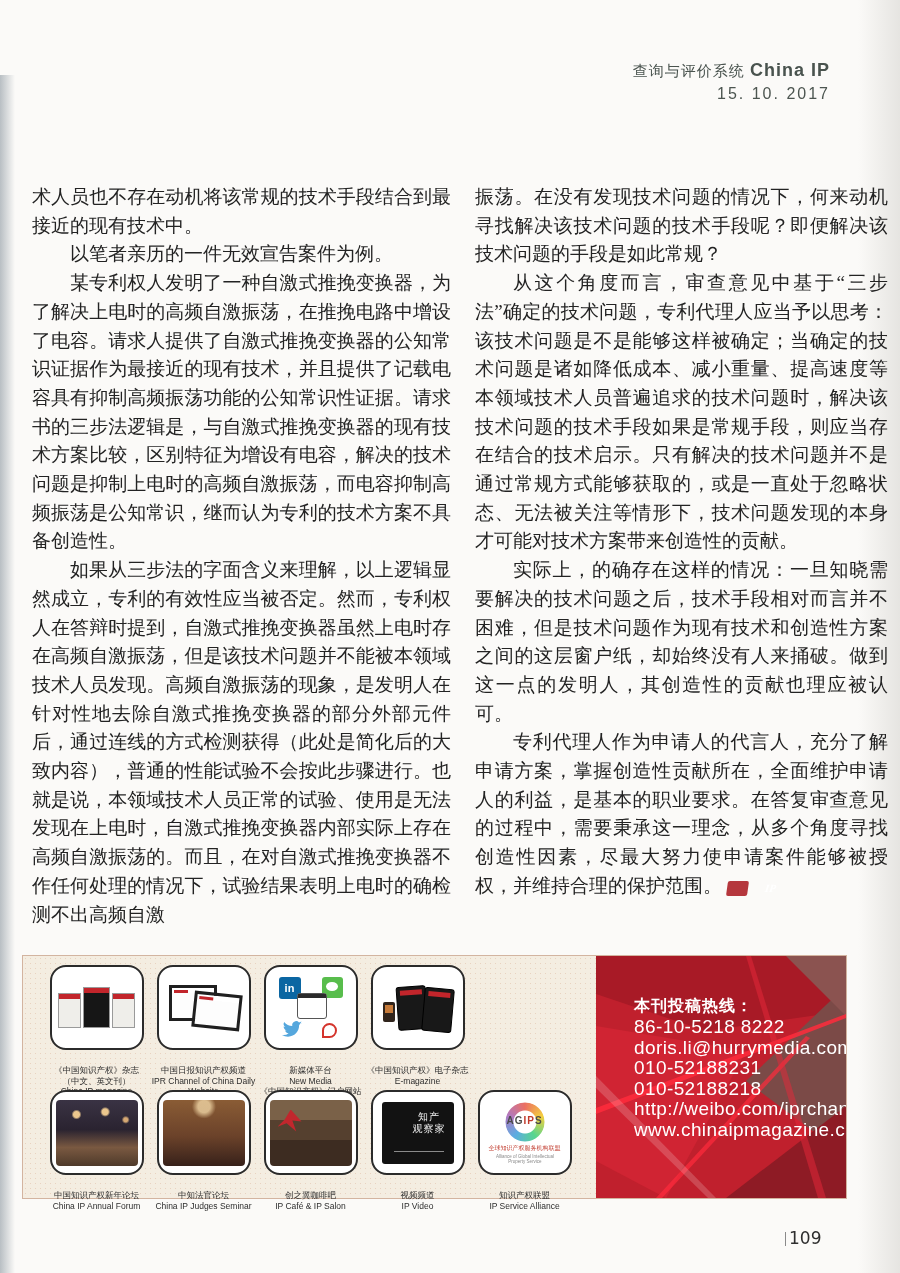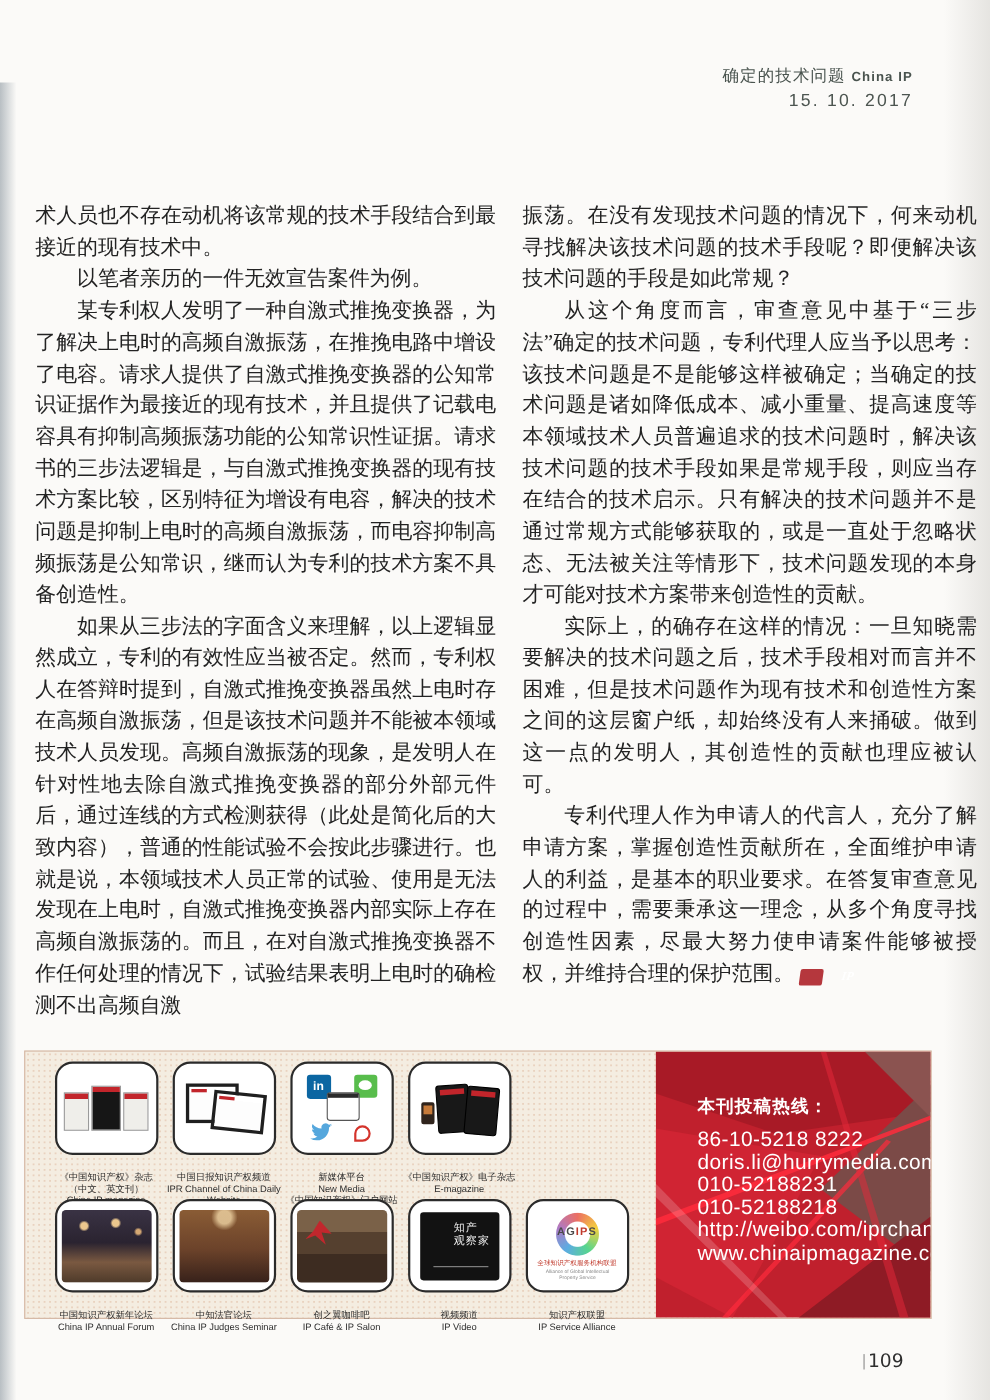--- a/index.html
+++ b/index.html
@@ -5,21 +5,21 @@
   html,body{margin:0;padding:0;background:#e9e7e4;}
   .page{position:relative;width:900px;height:1273px;background:#fbfaf8;overflow:hidden;
         font-family:"Liberation Sans",sans-serif;}
   .scan-left{position:absolute;left:0;top:75px;bottom:0;width:15px;
         background:linear-gradient(to right,rgba(130,142,152,.55),rgba(130,142,152,0));}
   .scan-right{position:absolute;right:0;top:0;bottom:0;width:42px;
         background:linear-gradient(to left,rgba(190,188,182,.35),rgba(190,188,182,0));}
   
   .header{position:absolute;top:60px;right:70px;text-align:right;color:#49534e;}
   .brand{font-size:15px;letter-spacing:1px;}
-  .brand-en{font-weight:bold;font-size:12px;}
+  .brand-en{font-weight:bold;font-size:18px;}
   .date{font-size:16px;margin-top:4px;letter-spacing:2px;color:#4c5550;}
   
   .col{position:absolute;top:183px;}
   .col-left{left:32px;width:419px;}
   .col-right{left:475px;width:413px;}
   .col p{margin:0;font-size:19px;line-height:28.7px;text-align:justify;color:#232323;
          font-family:"Liberation Serif",serif;}
   .col p.indent{text-indent:2em;}
   .endmark{display:inline-block;width:21px;height:15px;background:#b5373d;color:#fff;
         font-style:italic;font-weight:bold;font-size:11px;line-height:15px;text-align:center;
@@ -72,55 +72,55 @@
         radial-gradient(circle at 60% 18%,rgba(255,215,150,.9) 3px,transparent 5px),
         radial-gradient(circle at 85% 30%,rgba(255,200,130,.8) 2px,transparent 4px),
         linear-gradient(#3a3344 0%,#2a2330 45%,#7a5941 72%,#4e3a2a 100%);}
   .seminar{background:radial-gradient(circle at 50% 10%,rgba(255,230,180,.7) 6px,transparent 12px),
         linear-gradient(#8a5c35 0%,#6b422a 55%,#37211a 100%);}
   .cafe{position:relative;background:linear-gradient(#7a6148 0 30%,#55402f 30% 60%,#3d2c21 60%);}
   .bird{position:absolute;left:8px;top:10px;width:24px;height:22px;background:#c1272d;
         clip-path:polygon(55% 0,100% 55%,62% 50%,78% 100%,38% 62%,0 78%,30% 45%);}
   .vscreen{position:relative;width:72px;height:62px;background:#121212;border-radius:3px;}
   .vtxt{position:absolute;right:8px;top:9px;color:#f2f2f2;font-family:"Liberation Serif",serif;
-        font-size:10px;line-height:12px;text-align:left;white-space:pre-line;letter-spacing:1px;}
+        font-size:10px;line-height:12px;text-align:center;white-space:pre-line;letter-spacing:1px;}
   .vline{position:absolute;left:12px;bottom:12px;right:10px;height:1px;background:#8a8a8a;}
   .agips{position:relative;width:80px;height:70px;}
   .ring{position:absolute;left:20px;top:4px;width:40px;height:40px;border-radius:50%;
         background:conic-gradient(#e74c3c,#f1c40f,#2ecc71,#3498db,#9b59b6,#e74c3c);
         -webkit-mask:radial-gradient(circle,transparent 11px,#000 12px 19px,transparent 20px);
         mask:radial-gradient(circle,transparent 11px,#000 12px 19px,transparent 20px);opacity:.8;}
   .agips-name{position:absolute;left:0;right:0;top:17px;text-align:center;font-weight:bold;
         font-size:10px;color:#4a4a4a;letter-spacing:1px;}
   .agips-name b{color:#c0392b;}
   .agips-cn{position:absolute;left:0;right:0;top:46px;text-align:center;font-size:6px;color:#c0392b;}
   .agips-en{position:absolute;left:0;right:0;top:55px;text-align:center;font-size:5px;color:#8a8a8a;
         transform:scale(.9);}
   
   .red-panel{position:absolute;right:0;top:0;width:250px;height:242px;overflow:hidden;}
   .red-panel svg{position:absolute;left:0;top:0;width:100%;height:100%;}
   .contact{position:absolute;left:38px;top:40px;color:#fff;}
-  .hotline-title{font-size:16px;font-weight:bold;letter-spacing:1px;margin-bottom:10px;}
+  .hotline-title{font-size:16px;font-weight:bold;letter-spacing:1px;}
   .hotline-line{font-size:19px;line-height:20.5px;letter-spacing:.4px;}
   
   .page-num{position:absolute;left:785px;top:1228px;font-size:17px;color:#2e2e2e;
         font-family:"DejaVu Sans",sans-serif;}
   .page-num .bar{display:inline-block;width:1px;height:14px;background:#8a8a8a;margin-right:3px;
         vertical-align:-2px;}
 </style>
 </head>
 <body>
 
 <div class="page">
   <div class="scan-left"></div>
   <div class="scan-right"></div>
 
   <div class="header">
     <div class="brand">
-      <span>确定的技术问题</span>
+      <span>查询与评价系统</span>
       <span class="brand-en">China IP</span>
     </div>
     <div class="date">15. 10. 2017</div>
   </div>
 
   <div class="col col-left">
     <p>术人员也不存在动机将该常规的技术手段结合到最接近的现有技术中。</p>
     <p class="indent">以笔者亲历的一件无效宣告案件为例。</p>
     <p class="indent">某专利权人发明了一种自激式推挽变换器，为了解决上电时的高频自激振荡，在推挽电路中增设了电容。请求人提供了自激式推挽变换器的公知常识证据作为最接近的现有技术，并且提供了记载电容具有抑制高频振荡功能的公知常识性证据。请求书的三步法逻辑是，与自激式推挽变换器的现有技术方案比较，区别特征为增设有电容，解决的技术问题是抑制上电时的高频自激振荡，而电容抑制高频振荡是公知常识，继而认为专利的技术方案不具备创造性。</p>
     <p class="indent">如果从三步法的字面含义来理解，以上逻辑显然成立，专利的有效性应当被否定。然而，专利权人在答辩时提到，自激式推挽变换器虽然上电时存在高频自激振荡，但是该技术问题并不能被本领域技术人员发现。高频自激振荡的现象，是发明人在针对性地去除自激式推挽变换器的部分外部元件后，通过连线的方式检测获得（此处是简化后的大致内容），普通的性能试验不会按此步骤进行。也就是说，本领域技术人员正常的试验、使用是无法发现在上电时，自激式推挽变换器内部实际上存在高频自激振荡的。而且，在对自激式推挽变换器不作任何处理的情况下，试验结果表明上电时的确检测不出高频自激</p>

